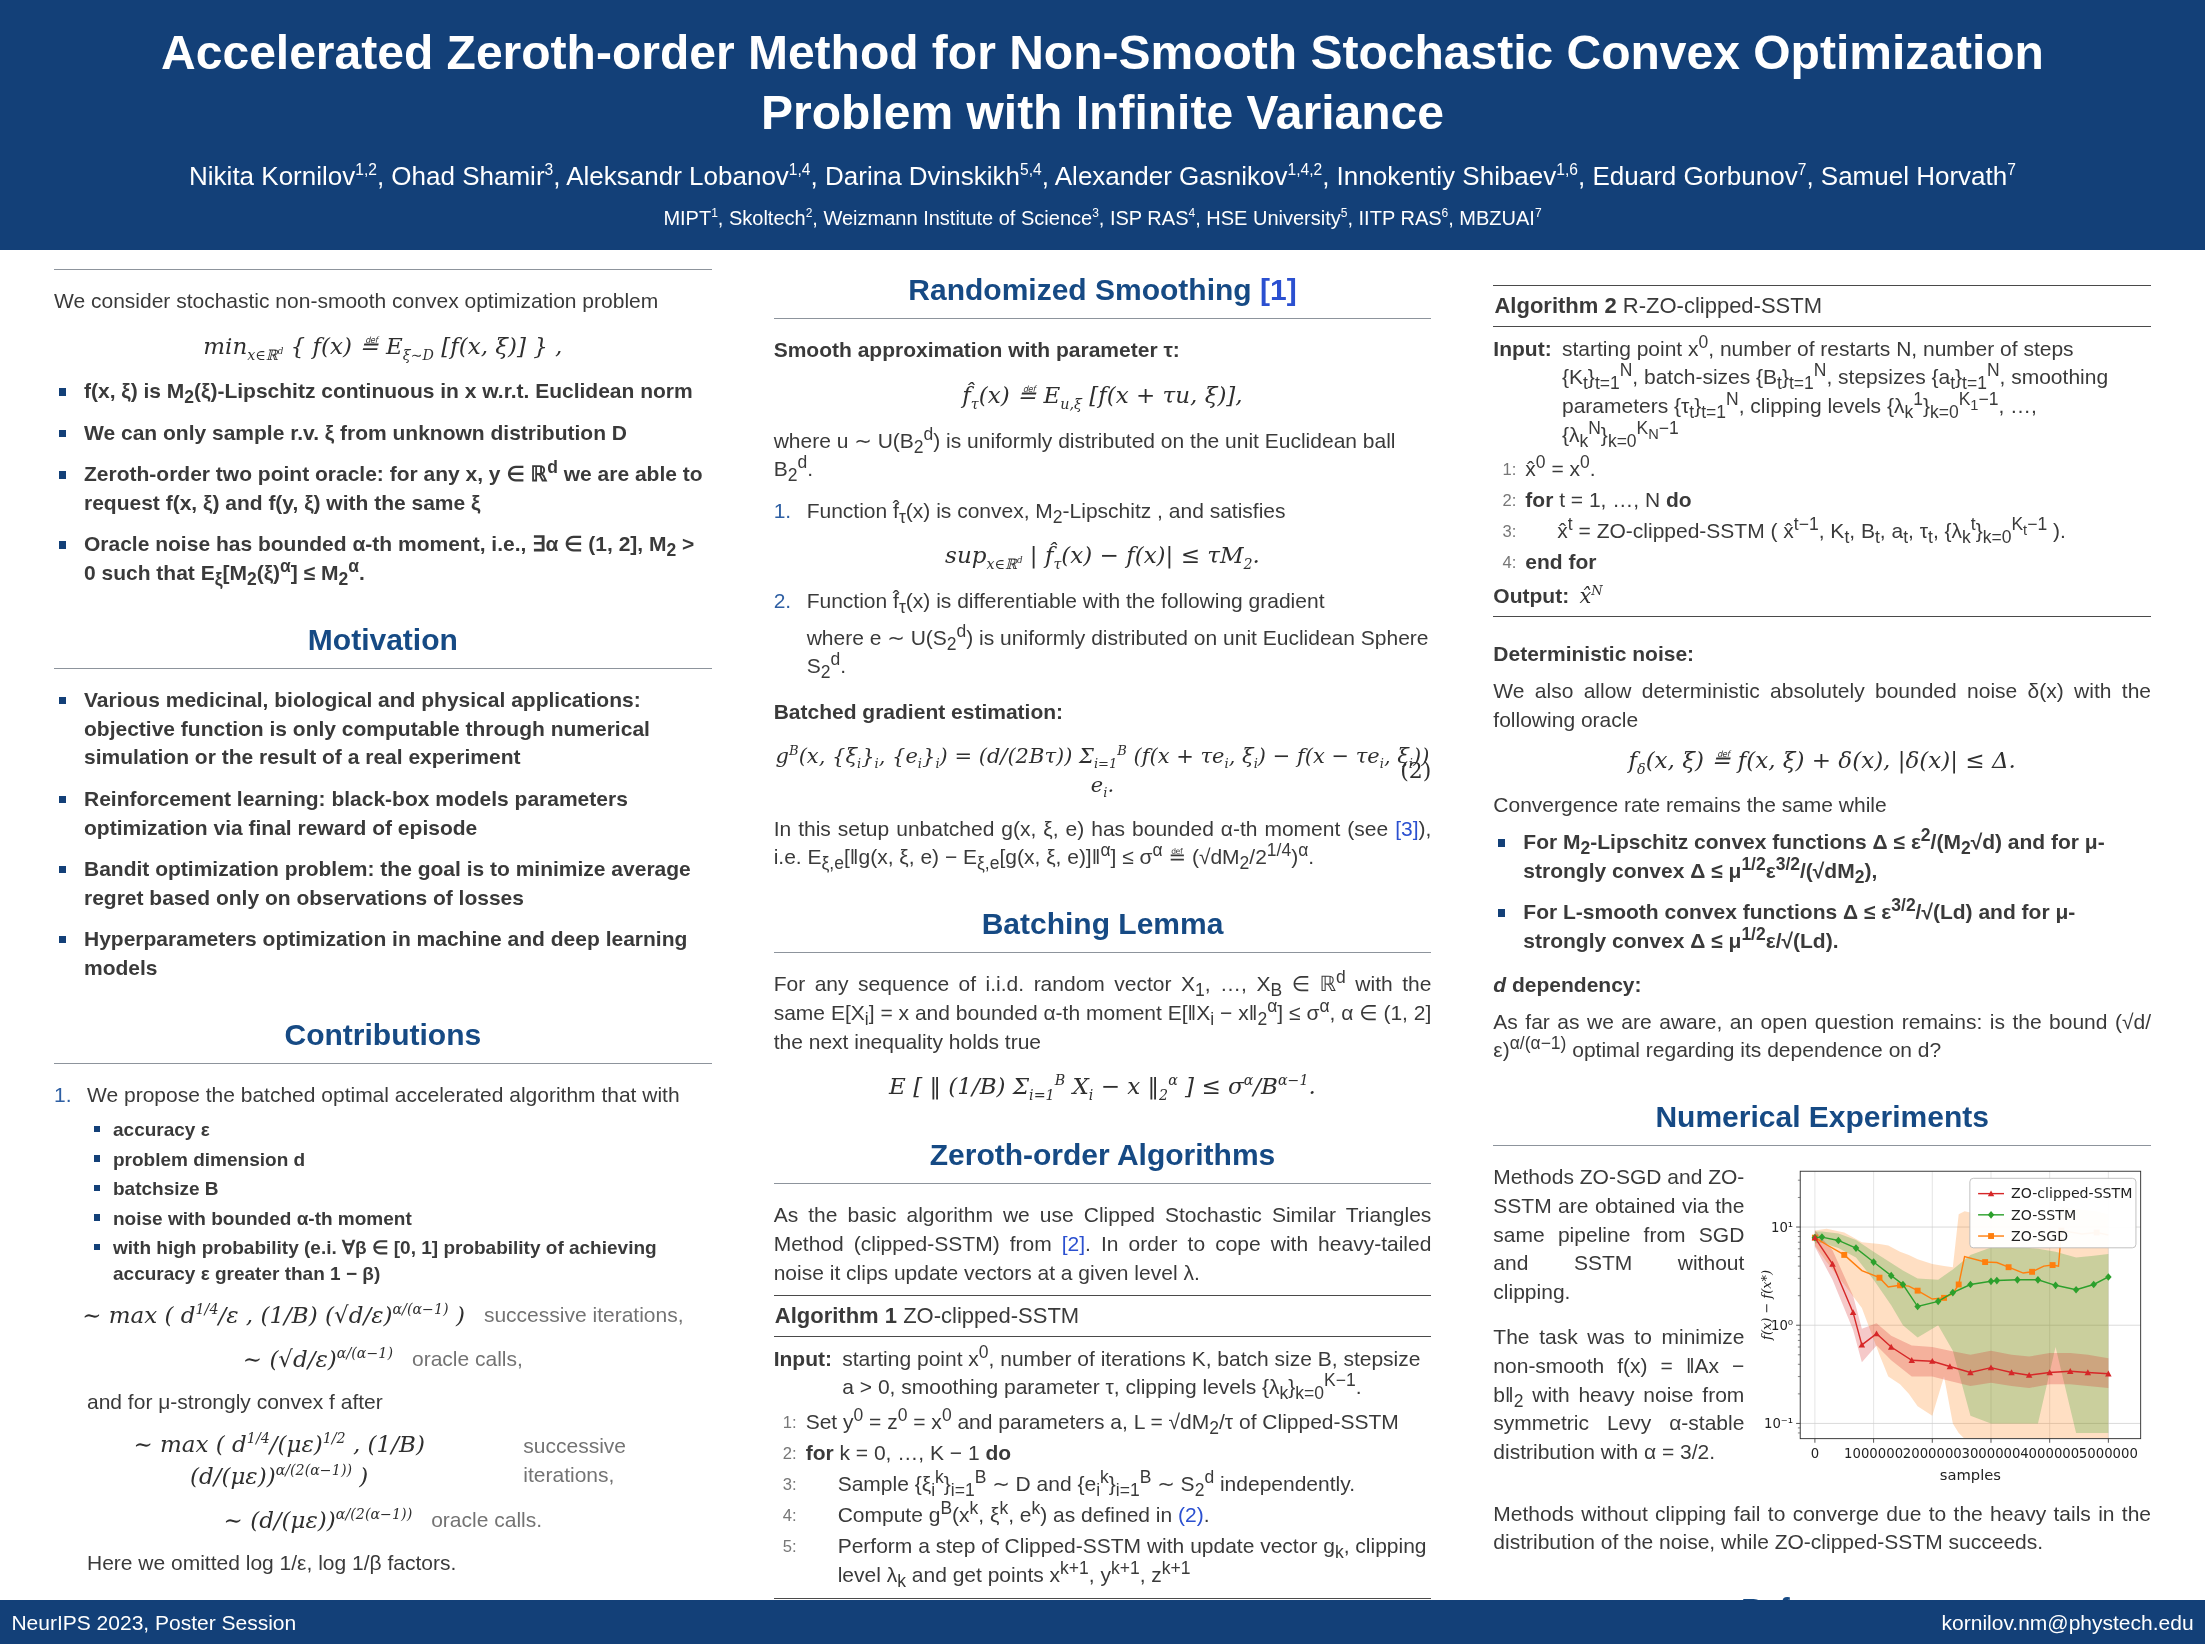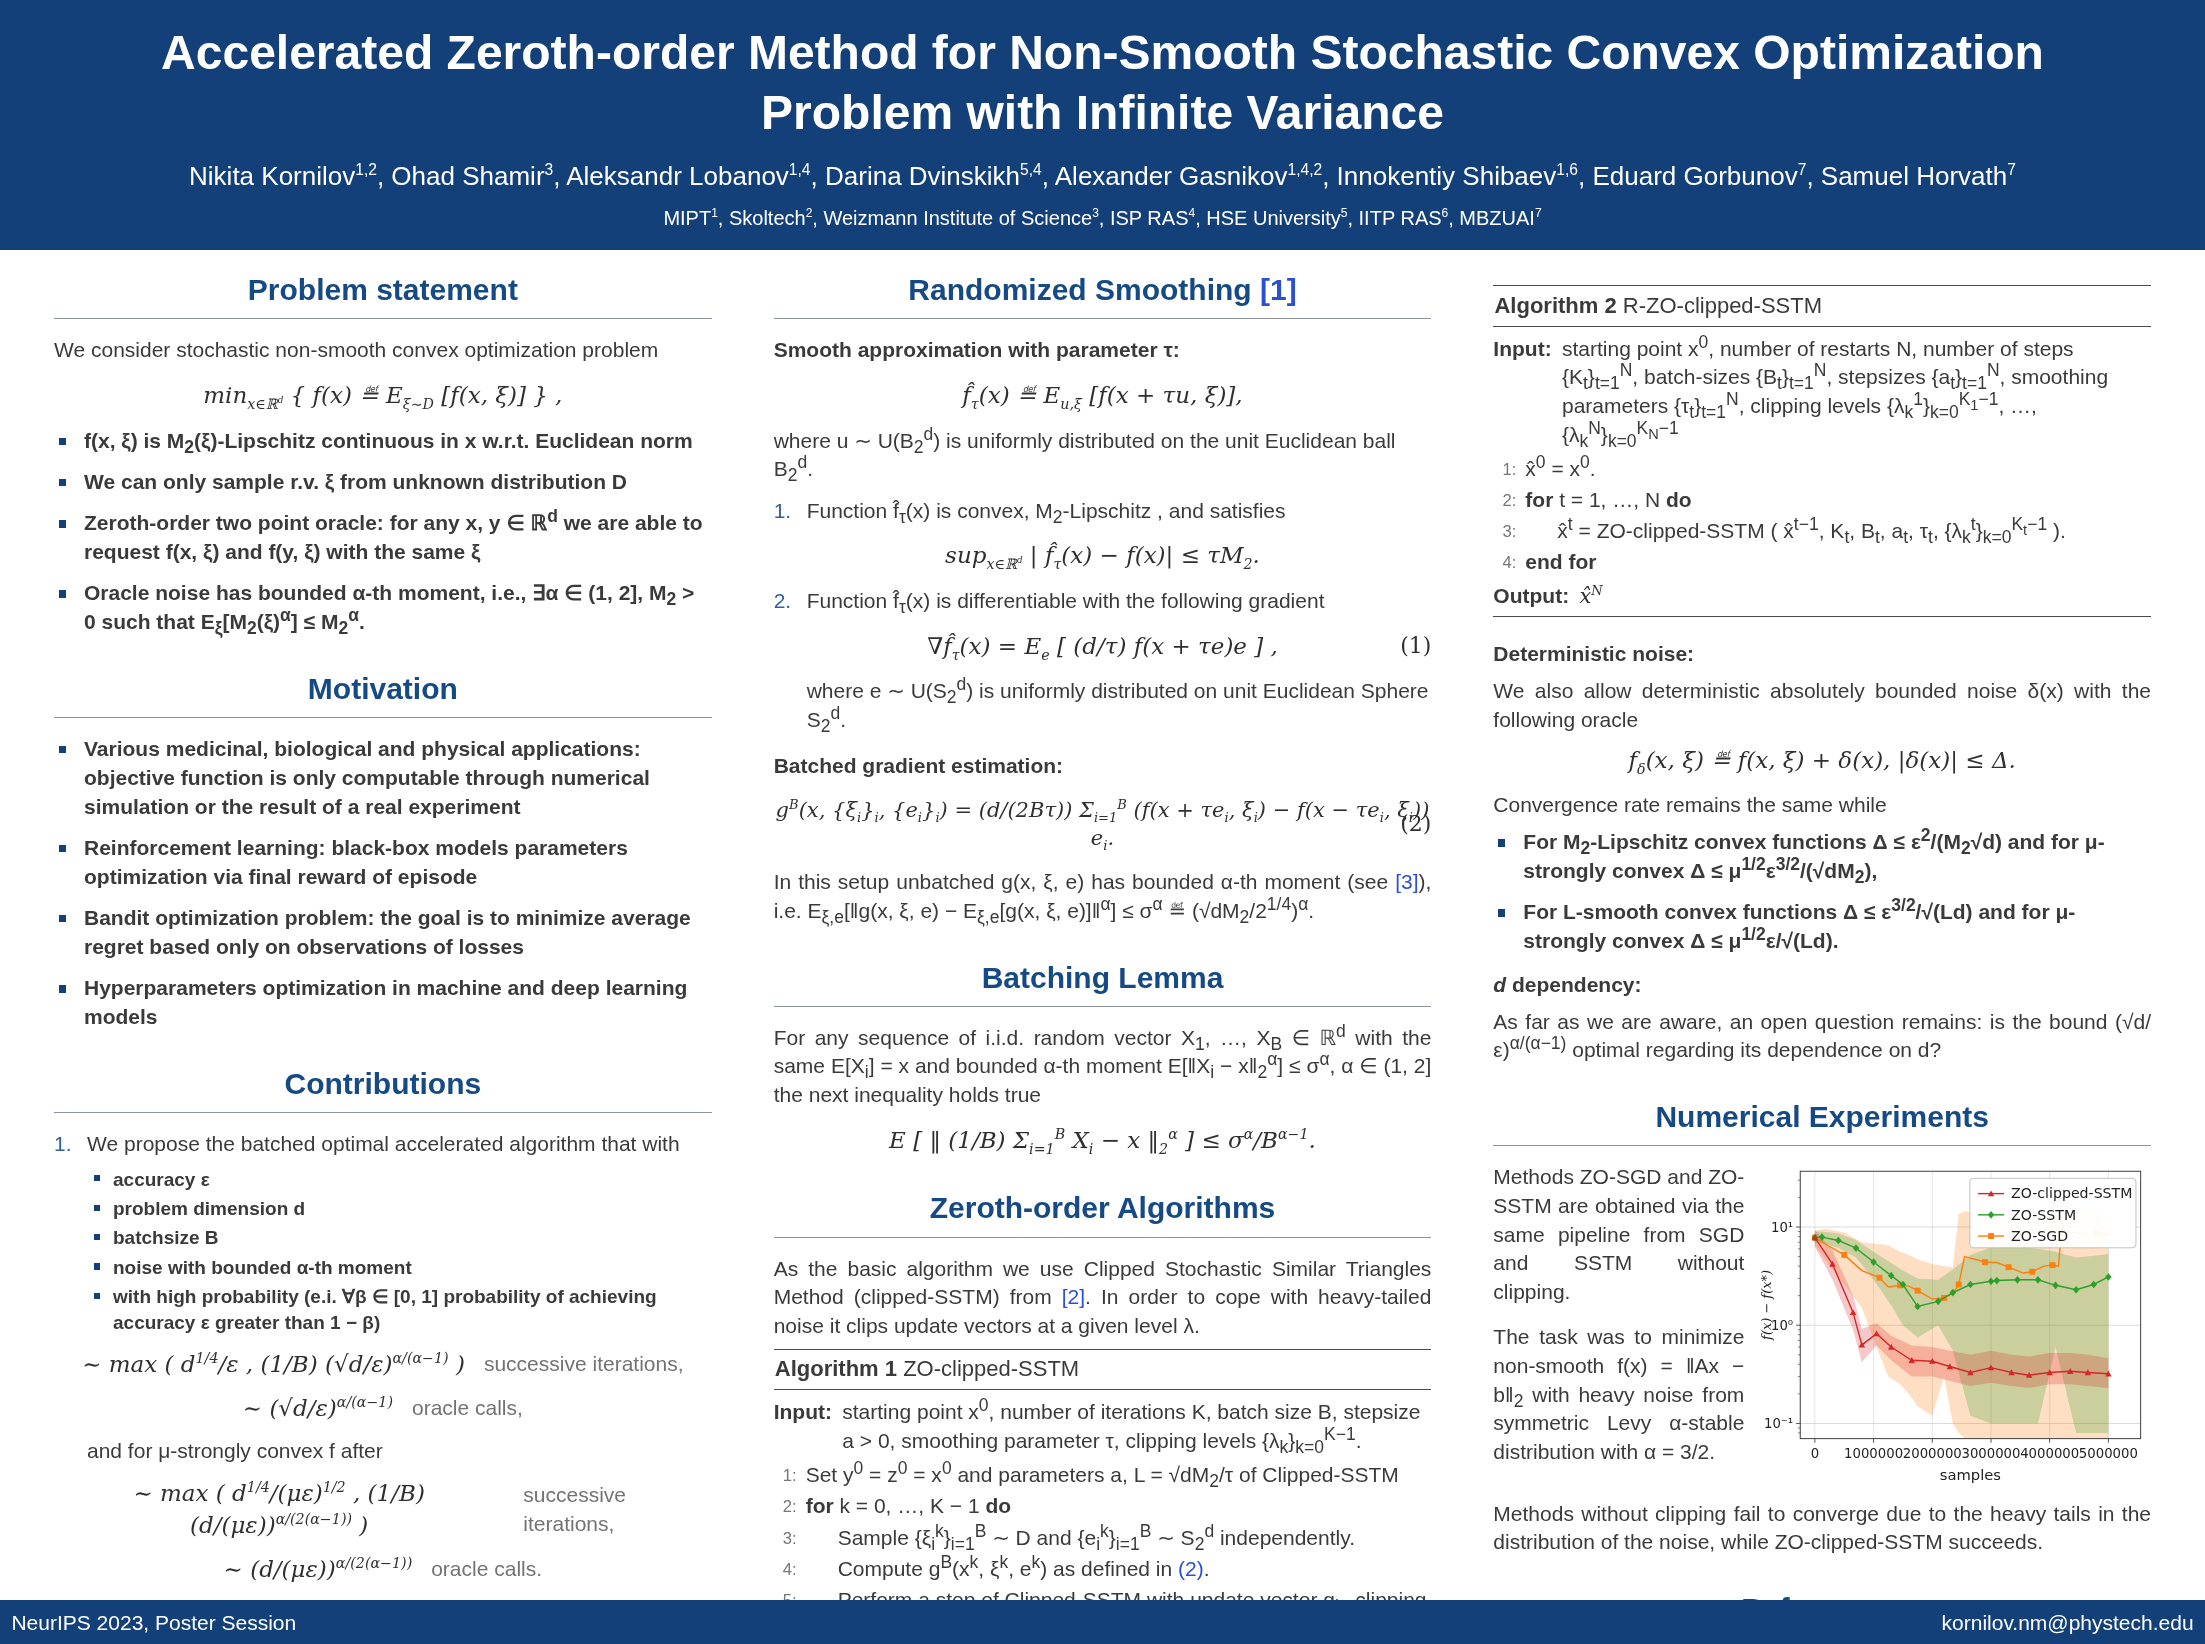--- a/index.html
+++ b/index.html
@@ -80,21 +80,20 @@
     <div class="hdr-title">Accelerated Zeroth-order Method for Non-Smooth Stochastic Convex Optimization Problem with Infinite Variance</div>
     <div class="hdr-authors">Nikita Kornilov<sup>1,2</sup>, Ohad Shamir<sup>3</sup>, Aleksandr Lobanov<sup>1,4</sup>, Darina Dvinskikh<sup>5,4</sup>, Alexander Gasnikov<sup>1,4,2</sup>, Innokentiy Shibaev<sup>1,6</sup>, Eduard Gorbunov<sup>7</sup>, Samuel Horvath<sup>7</sup></div>
     <div class="hdr-affil">MIPT<sup>1</sup>, Skoltech<sup>2</sup>, Weizmann Institute of Science<sup>3</sup>, ISP RAS<sup>4</sup>, HSE University<sup>5</sup>, IITP RAS<sup>6</sup>, MBZUAI<sup>7</sup></div>
   </header>
 
   <div class="main">
 
     <div class="col">
 
       <div class="sec">
-        <div class="sec-h">Problem statement</div>
         <hr class="sec-rule">
         <div class="para">We consider stochastic non-smooth convex optimization problem</div>
         <div class="eq">min<sub>x∈ℝ<sup>d</sup></sub> { f(x) ≝ E<sub>ξ∼D</sub> [f(x, ξ)] } ,</div>
         <div class="bul">f(x, ξ) is M<sub>2</sub>(ξ)-Lipschitz continuous in x w.r.t. Euclidean norm</div>
         <div class="bul">We can only sample r.v. ξ from unknown distribution D</div>
         <div class="bul">Zeroth-order two point oracle: for any x, y ∈ ℝ<sup>d</sup> we are able to request f(x, ξ) and f(y, ξ) with the same ξ</div>
         <div class="bul">Oracle noise has bounded α-th moment, i.e., ∃α ∈ (1, 2], M<sub>2</sub> &gt; 0 such that E<sub>ξ</sub>[M<sub>2</sub>(ξ)<sup>α</sup>] ≤ M<sub>2</sub><sup>α</sup>.</div>
       </div>
 
       <div class="sec">
@@ -155,24 +154,20 @@
         <div class="eq">f̂<sub>τ</sub>(x)  ≝  E<sub>u,ξ</sub> [f(x + τu, ξ)],</div>
         <div class="para">where u ∼ U(B<sub>2</sub><sup>d</sup>) is uniformly distributed on the unit Euclidean ball B<sub>2</sub><sup>d</sup>.</div>
         <div class="nrow" style="margin-top:12.6px;">
           <span class="num">1.</span>
           <span>Function f̂<sub>τ</sub>(x) is convex, M<sub>2</sub>-Lipschitz , and satisfies</span>
         </div>
         <div class="eq">sup<sub>x∈ℝ<sup>d</sup></sub> | f̂<sub>τ</sub>(x) − f(x)| ≤ τM<sub>2</sub>.</div>
         <div class="nrow">
           <span class="num">2.</span>
           <span>Function f̂<sub>τ</sub>(x) is differentiable with the following gradient</span>
-        </div>
-        <div class="eqrow">
-          <div class="eq">∇f̂<sub>τ</sub>(x) = E<sub>e</sub> [ (d/τ) f(x + τe)e ] ,</div>
-          <span class="eqnum">(1)</span>
         </div>
         <div class="para" style="padding-left:33px;">where e ∼ U(S<sub>2</sub><sup>d</sup>) is uniformly distributed on unit Euclidean Sphere S<sub>2</sub><sup>d</sup>.</div>
         <div class="para bold-lbl" style="margin-top:17px;">Batched gradient estimation:</div>
         <div class="eqrow">
           <div class="eq" style="font-size:21px;">g<sup>B</sup>(x, {ξ<sub>i</sub>}<sub>i</sub>, {e<sub>i</sub>}<sub>i</sub>) = (d/(2Bτ)) Σ<sub>i=1</sub><sup>B</sup> (f(x + τe<sub>i</sub>, ξ<sub>i</sub>) − f(x − τe<sub>i</sub>, ξ<sub>i</sub>)) e<sub>i</sub>.</div>
           <span class="eqnum">(2)</span>
         </div>
         <div class="para just">In this setup unbatched g(x, ξ, e) has bounded α-th moment (see <span class="ref">[3]</span>), i.e. E<sub>ξ,e</sub>[‖g(x, ξ, e) − E<sub>ξ,e</sub>[g(x, ξ, e)]‖<sup>α</sup>] ≤ σ<sup>α</sup> ≝ (√dM<sub>2</sub>/2<sup>1/4</sup>)<sup>α</sup>.</div>
       </div>
 

